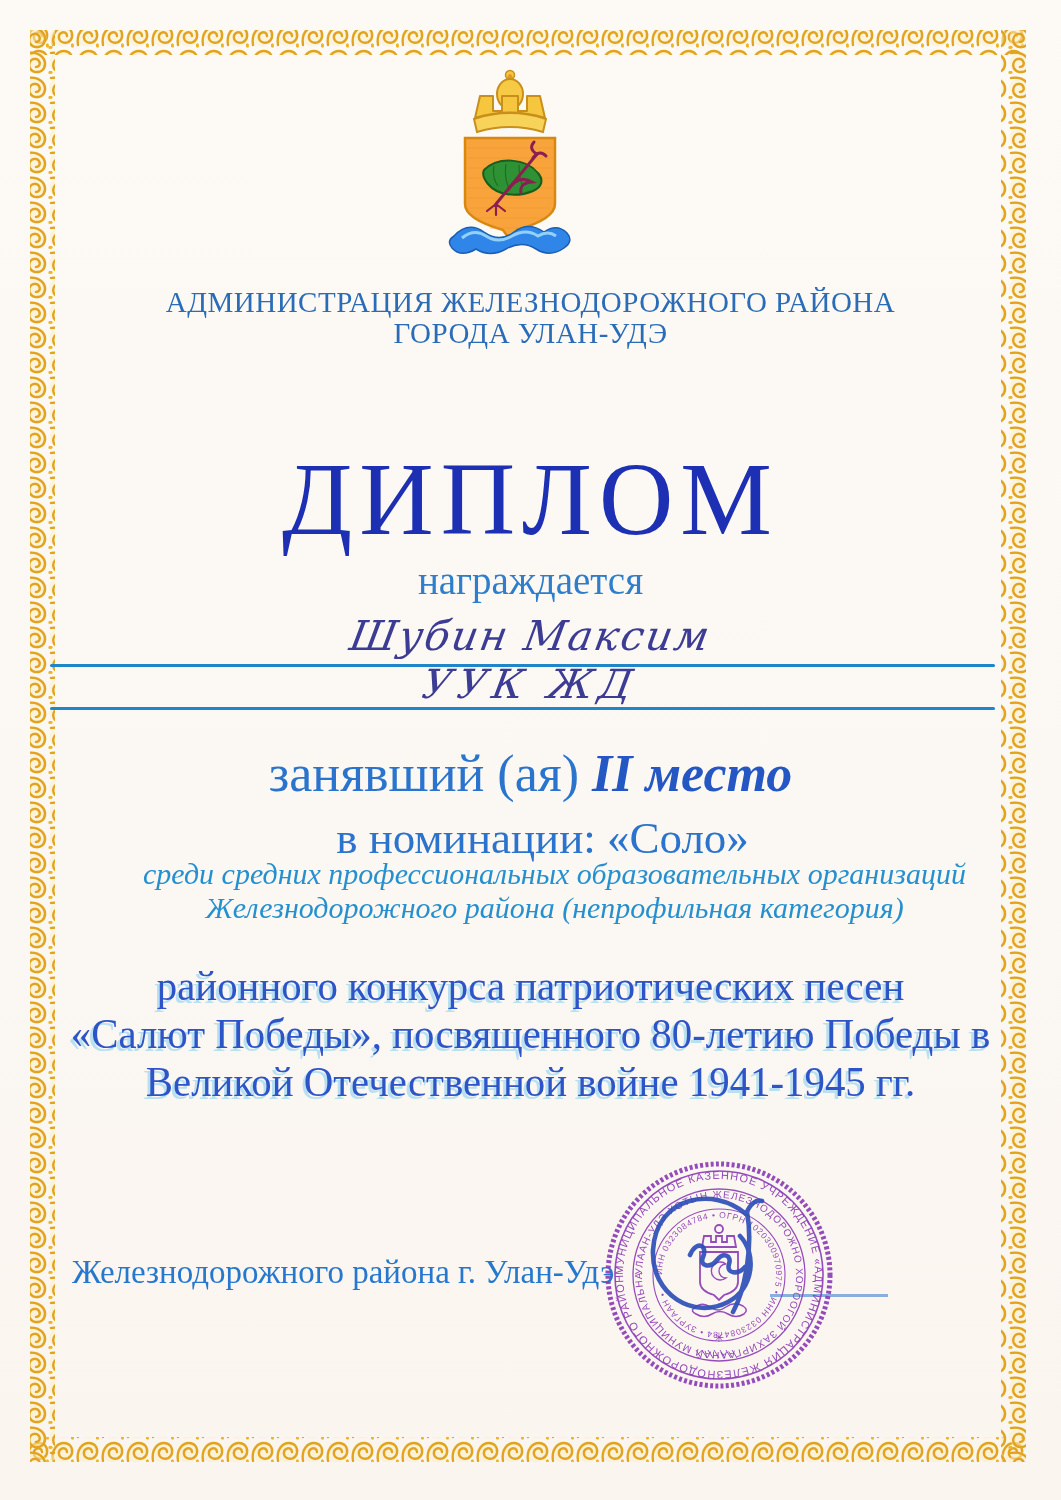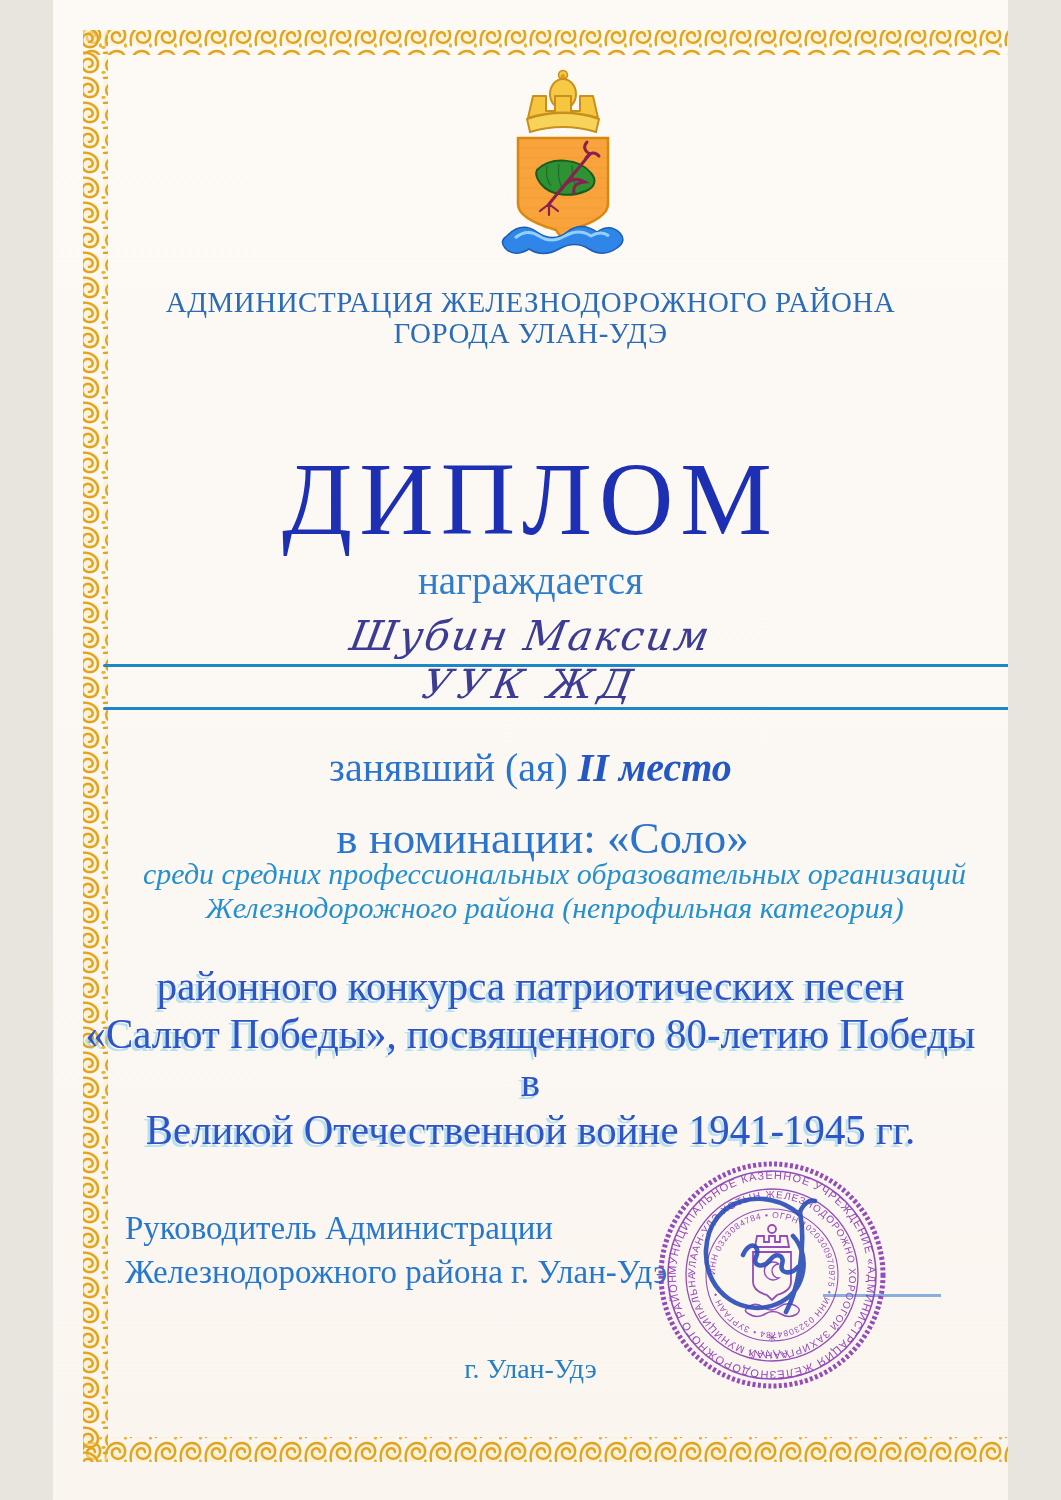--- a/index.html
+++ b/index.html
@@ -1,32 +1,32 @@
 <!DOCTYPE html>
 <html><head>
 <meta charset="utf-8">
 <style>
   html,body{margin:0;padding:0;background:#e8e4de;}
   .page{
-    position:relative;width:955px;height:1500px;margin:0 auto;
+    position:relative;width:1061px;height:1500px;margin:0 auto;
     background:linear-gradient(180deg,#fdfaf6 0%,#fbf7f2 60%,#faf5ef 100%);
     overflow:hidden;
     font-family:"Liberation Serif",serif;
   }
   .abs{position:absolute;}
   .ctr{left:0;right:0;text-align:center;}
   .hdr{font-size:29px;letter-spacing:.5px;color:#2b6cb8;}
   .title{font-size:103px;font-weight:normal;letter-spacing:7px;color:#1d2fb3;}
   .award{font-size:39px;color:#2e7ecb;}
   .hand{
     font-family:"DejaVu Serif",serif;font-style:italic;color:#3c3c94;
     transform:skewX(-10deg);letter-spacing:2px;
   }
   .rule{height:3.2px;background:#1f86c9;border-radius:2px;}
-  .placement{font-size:40px;color:#2b74cd;}
+  .placement{font-size:52px;color:#2b74cd;}
   .place-val{font-weight:bold;font-style:italic;color:#2456c4;}
   .nomination{font-size:45px;color:#2b74cd;padding-left:24px;}
   .cat{font-size:30px;font-style:italic;color:#2590cf;margin-left:48px;}
   .para{
     font-size:43px;line-height:48px;color:#2d55c8;
     text-shadow:-3px 3px 0 rgba(130,205,240,.55);
     transform:scaleX(.95);transform-origin:50% 0;
   }
   .sig-title{font-size:33px;color:#2578cd;line-height:44px;}
   .sig-name{font-size:36px;color:#2b74cd;}
@@ -109,21 +109,20 @@
 
   <div class="abs ctr cat" style="top:857px">среди средних профессиональных образовательных организаций</div>
   <div class="abs ctr cat" style="top:891px">Железнодорожного района (непрофильная категория)</div>
 
   <div class="abs ctr para" style="top:962px">
     <div>районного конкурса патриотических песен</div>
     <div>«Салют Победы», посвященного 80-летию Победы в</div>
     <div>Великой Отечественной войне 1941-1945 гг.</div>
   </div>
 
-  <div class="abs sig-title" style="left:72px;top:1206px">Руководитель Администрации</div>
   <div class="abs sig-title" style="left:72px;top:1250px">Железнодорожного района г. Улан-Удэ</div>
 
   <div class="abs sigline" style="left:770px;top:1294px;width:118px"></div>
 
   <svg class="abs" style="left:596px;top:1152px" width="246" height="246" viewBox="0 0 246 246">
     <defs>
       <path id="ringO" d="M123 123 m -96 0 a 96 96 0 1 1 192 0 a 96 96 0 1 1 -192 0"></path>
       <path id="ringM" d="M123 123 m -77 0 a 77 77 0 1 1 154 0 a 77 77 0 1 1 -154 0"></path>
       <path id="ringI" d="M123 123 m -57 0 a 57 57 0 1 1 114 0 a 57 57 0 1 1 -114 0"></path>
     </defs>
@@ -156,15 +155,14 @@
     </g>
 
     <g stroke="#2d4fb8" stroke-width="4.6" fill="none" stroke-linecap="round" opacity=".92">
       <path d="M150 62 C 118 34, 60 44, 57 98 C 55 143, 98 168, 132 150 C 158 136, 161 102, 144 84"></path>
       <path d="M94 103 c 7 -16 18 -9 13 2 c -4 9 7 12 14 3 c 6 -8 15 -5 12 4 c -3 10 9 11 16 3"></path>
       <path d="M151 60 C 157 92, 150 136, 137 160"></path>
       <path d="M150 62 c 4 -10 10 -15 16 -13"></path>
     </g>
   </svg>
 
-  <div class="abs ctr footer" style="top:1352px">г. Улан-Удэ</div>
 
 </div>
 
 </body></html>

